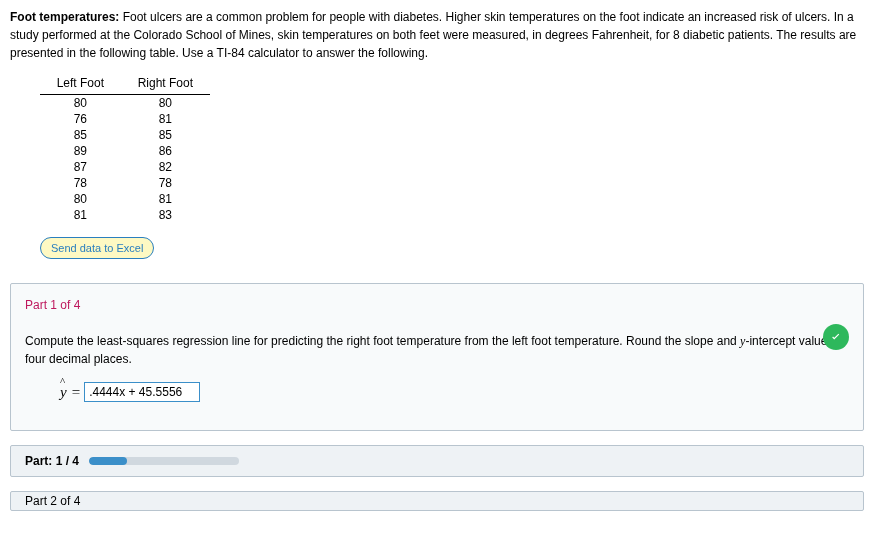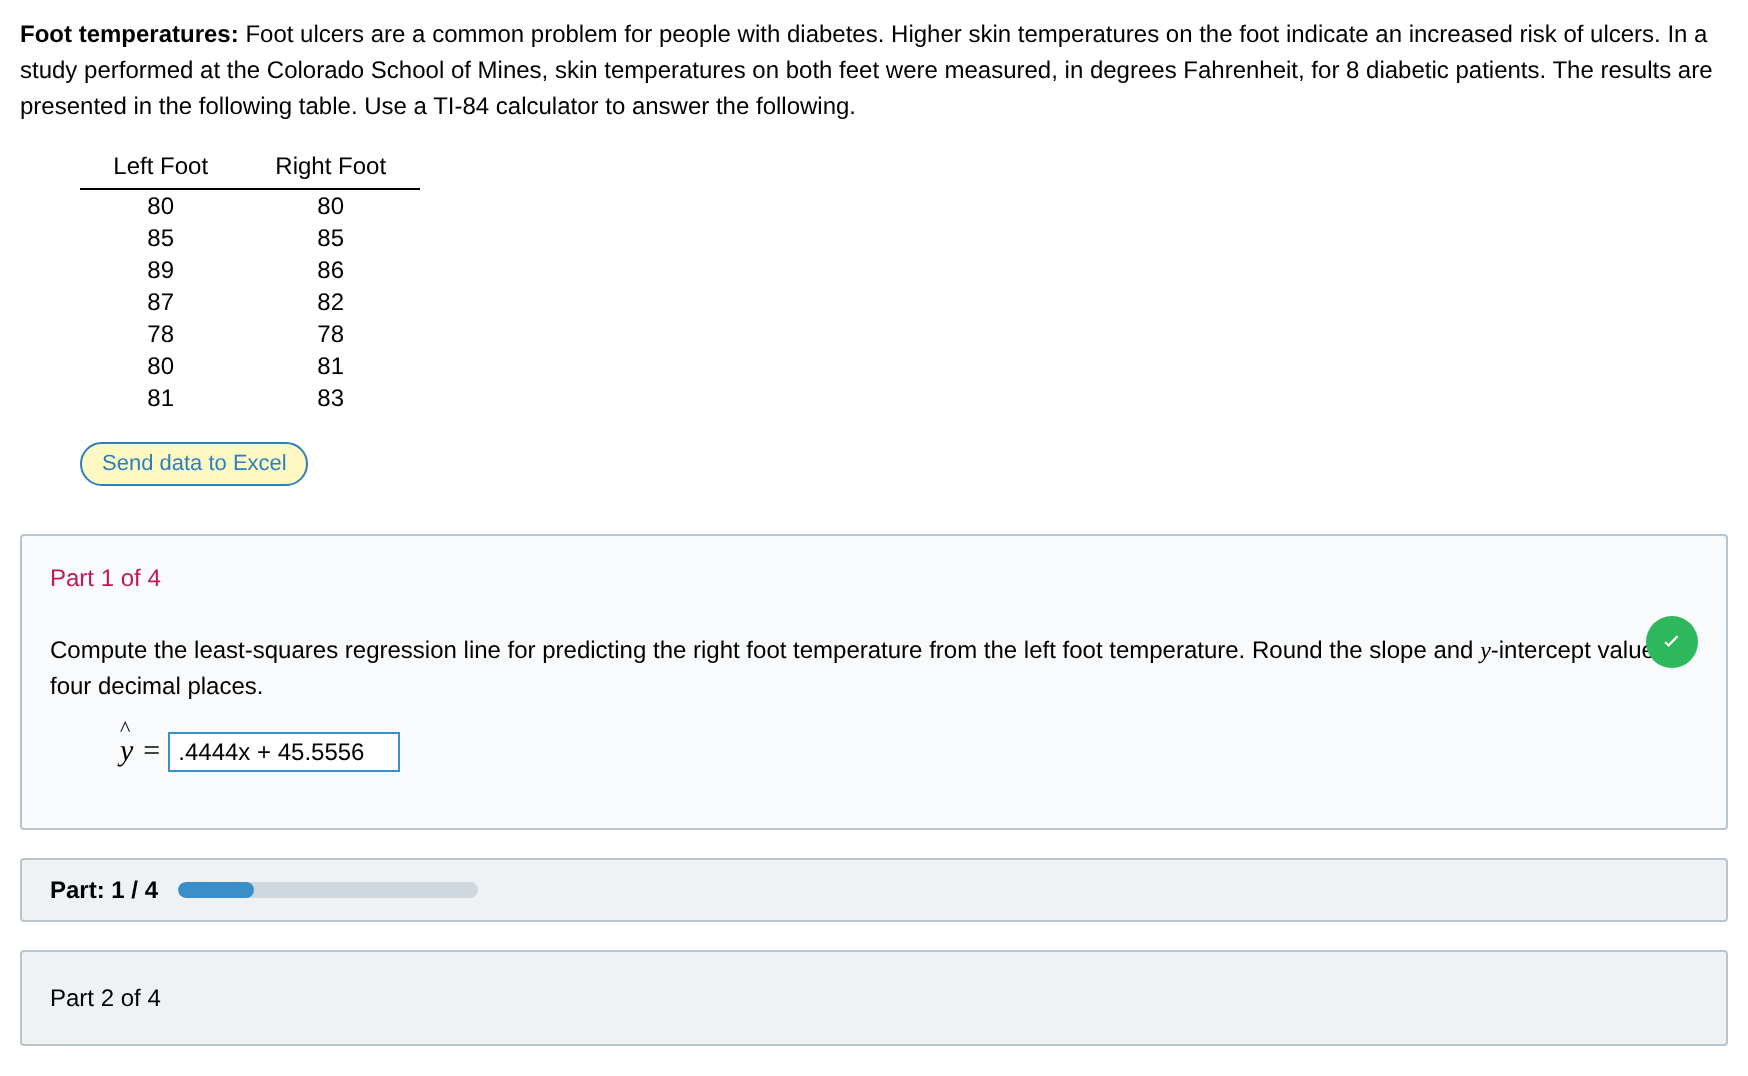--- a/index.html
+++ b/index.html
@@ -123,21 +123,21 @@
   .progress-fill {
     height: 100%;
     width: 25%;
     background: #3b8fc9;
     border-radius: 4px;
   }
   .part2-header-box {
     border: 1px solid #b8c4ce;
     border-radius: 2px;
     background: #eef2f5;
-    padding: 16px 14px;
+    padding: 2px 14px;
     margin-bottom: 14px;
     font-size: 12px;
   }
   .it { font-style: italic; font-family: "Times New Roman", serif; }
 </style>
 </head>
 <body>
 
 
 
@@ -149,20 +149,24 @@
   <thead>
     <tr>
       <th>Left Foot</th>
       <th>Right Foot</th>
     </tr>
   </thead>
   <tbody>
     <tr>
         <td>80</td>
         <td>80</td>
+      </tr>
+    <tr>
+        <td>76</td>
+        <td>81</td>
       </tr>
     <tr>
         <td>85</td>
         <td>85</td>
       </tr>
     <tr>
         <td>89</td>
         <td>86</td>
       </tr>
     <tr>

